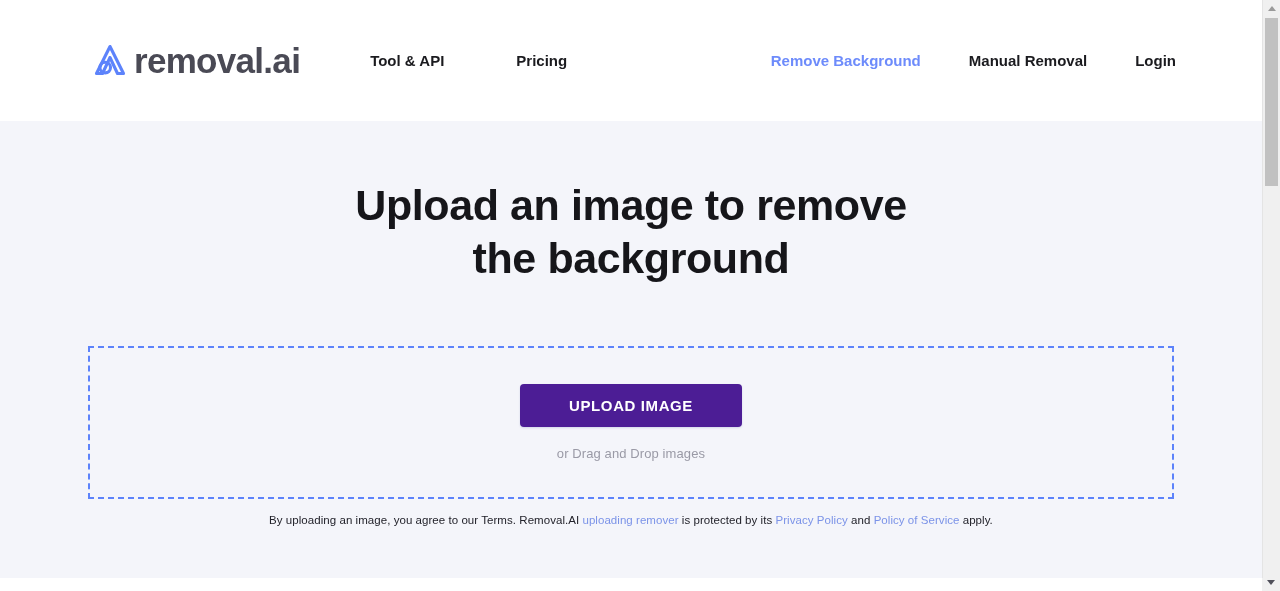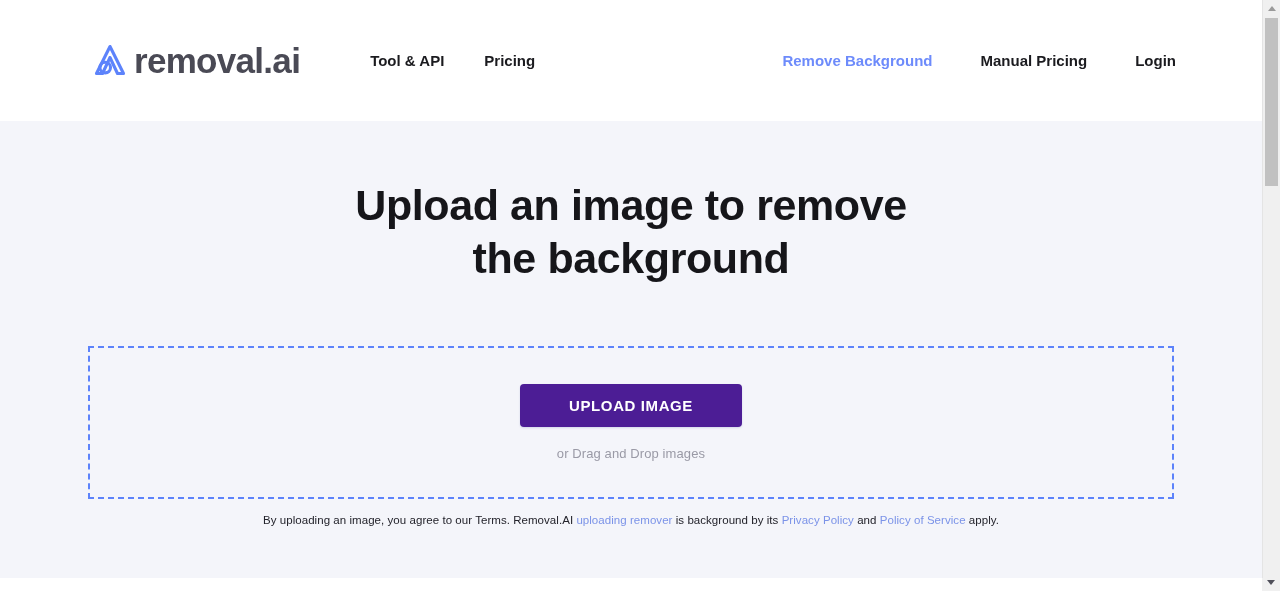--- a/index.html
+++ b/index.html
@@ -61,21 +61,21 @@
     letter-spacing: -0.7px;
     color: #4a4a55;
     margin-left: 2px;
     line-height: 1;
   }
 
   .nav-primary {
     display: flex;
     align-items: center;
     margin-left: 70px;
-    gap: 40px;
+    gap: 72px;
   }
   .nav-secondary {
     display: flex;
     margin-left: auto;
     margin-right: 86px;
     gap: 48px;
   }
   .nav-link {
     font-size: 15px;
     font-weight: 700;
@@ -243,40 +243,40 @@
         <span class="brand-name">removal.ai</span>
       </a>
 
       <nav class="nav-primary">
         <a class="nav-link" href="#">Tool &amp; API</a>
         <a class="nav-link" href="#">Pricing</a>
       </nav>
 
       <nav class="nav-secondary">
         <a class="nav-link accent" href="#">Remove Background</a>
-        <a class="nav-link" href="#">Manual Pricing</a>
+        <a class="nav-link" href="#">Manual Removal</a>
         <a class="nav-link" href="#">Login</a>
       </nav>
 
     </header>
 
     <main class="hero">
 
       <h1 class="hero-title">
         <span class="line">Upload an image to remove</span>
         <span class="line">the background</span>
       </h1>
 
       <div class="dropzone">
         <button class="upload-button" type="button">UPLOAD IMAGE</button>
         <div class="drag-hint">or Drag and Drop images</div>
       </div>
 
       <p class="legal">
-        <span>By uploading an image, you agree to our Terms. Removal.AI </span><a href="#">uploading remover</a><span> is background by its </span><a href="#">Privacy Policy</a><span> and </span><a href="#">Policy of Service</a><span> apply.</span>
+        <span>By uploading an image, you agree to our Terms. Removal.AI </span><a href="#">uploading remover</a><span> is protected by its </span><a href="#">Privacy Policy</a><span> and </span><a href="#">Policy of Service</a><span> apply.</span>
       </p>
 
     </main>
 
     <div class="scrollbar-h"></div>
 
   </div>
 
   <div class="scrollbar-v">
     <div class="scroll-arrow up">

